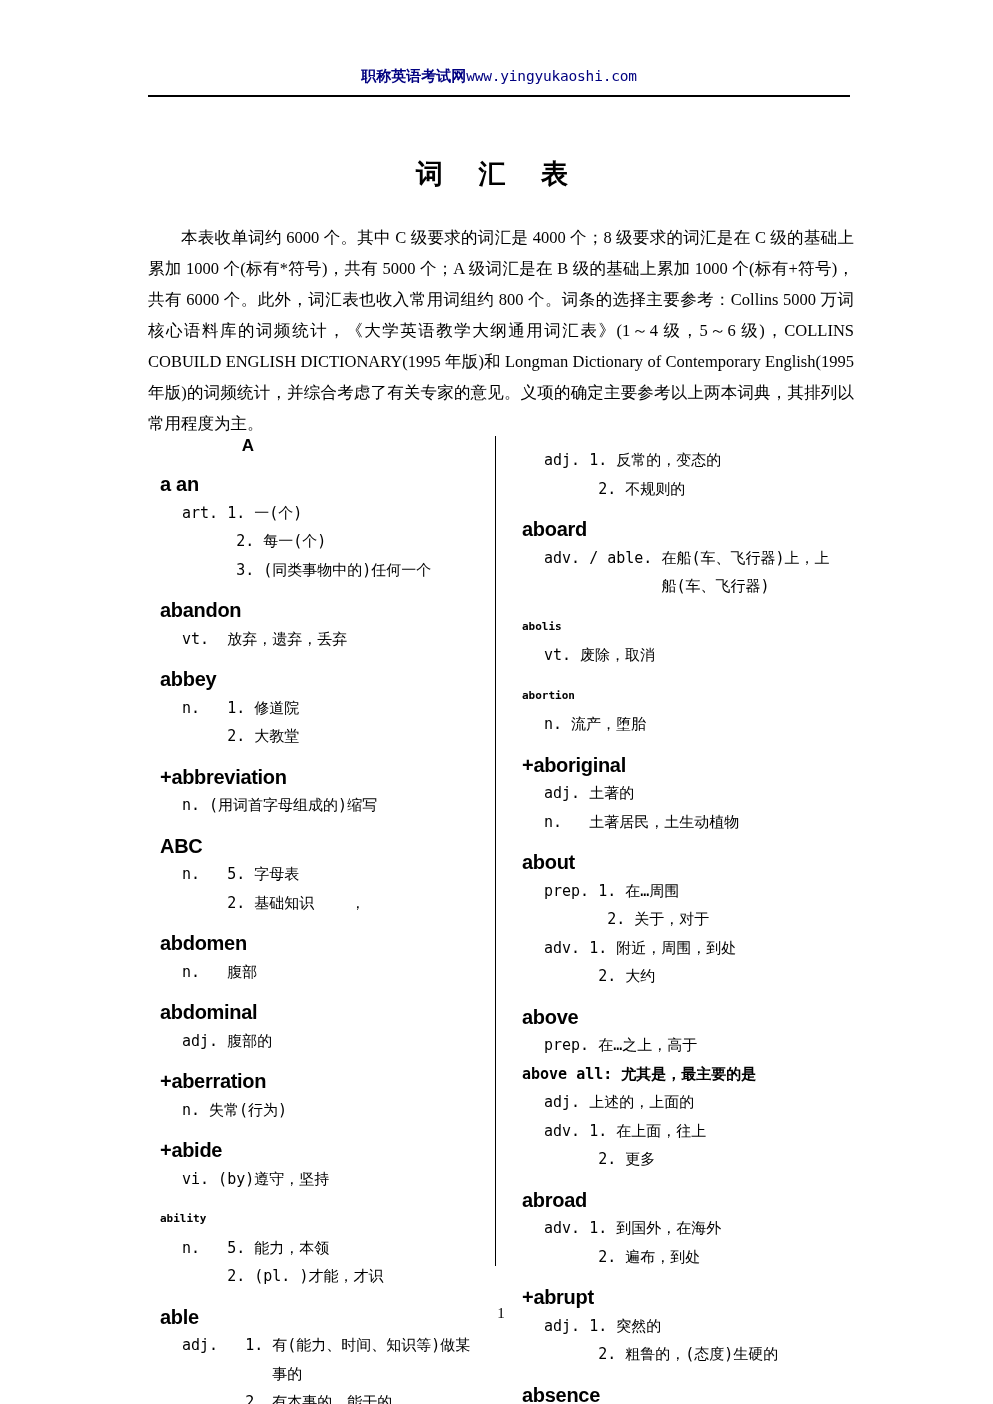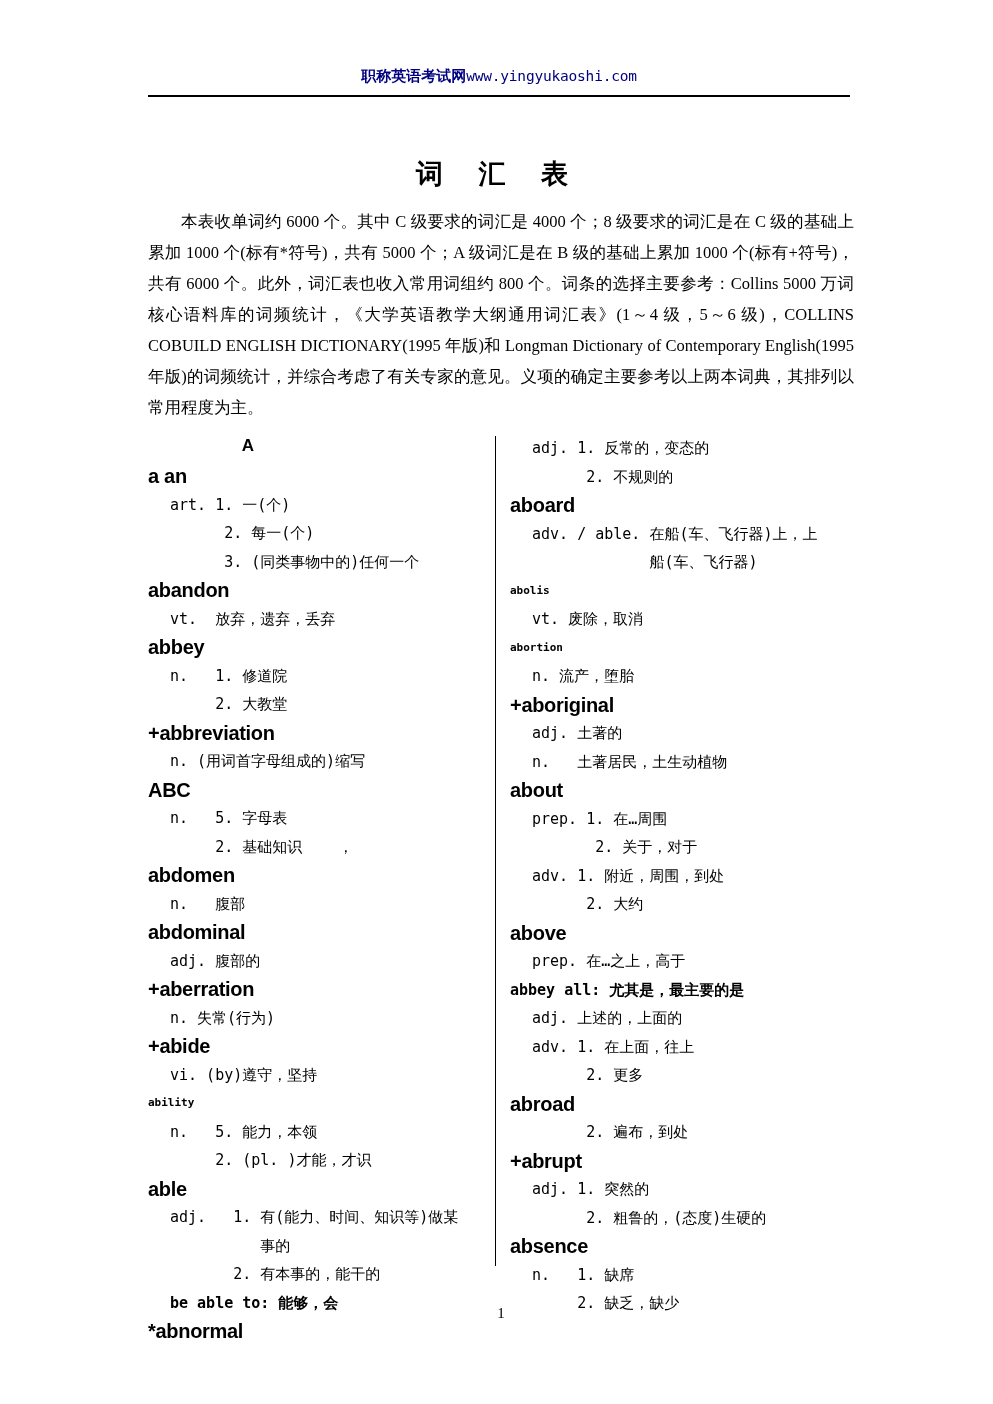--- a/index.html
+++ b/index.html
@@ -69,21 +69,21 @@
     font-size: 27px;
     letter-spacing: 14px;
     line-height: 38px;
     margin-top: 27px;
   }
 
   
   .intro {
     position: absolute;
     left: 148px;
-    top: 206px;
+    top: 222px;
     width: 706px;
     font-size: 16.5px;
     line-height: 31px;
     text-align: justify;
     text-justify: inter-ideograph;
     text-indent: 33px;
     font-family: "Liberation Serif", "DejaVu Serif", serif;
   }
 
   
@@ -114,21 +114,21 @@
   .section-letter {
     font-family: "Liberation Sans", "DejaVu Sans", sans-serif;
     font-weight: bold;
     font-size: 17px;
     text-align: center;
     width: 200px;
     margin: 0 0 4px 0;
     line-height: 24px;
   }
 
-  .entry { margin: 0; padding: 0; }
+  .entry { margin: 12px; padding: 0; }
 
   .headword {
     font-family: "Liberation Sans", "DejaVu Sans", sans-serif;
     font-weight: bold;
     font-size: 20px;
     line-height: 28.5px;
     white-space: nowrap;
     letter-spacing: -0.3px;
   }
   .headword.mono-hw {
@@ -276,27 +276,28 @@
           <div class="entry">
             <div class="headword">about</div>
             <div class="sense">prep. 1. 在…周围</div>
             <div class="sense">       2. 关于，对于</div>
             <div class="sense">adv. 1. 附近，周围，到处</div>
             <div class="sense">      2. 大约</div>
           </div>
           <div class="entry">
             <div class="headword">above</div>
             <div class="sense">prep. 在…之上，高于</div>
-            <div class="phrase phrase-flush">abbey all: 尤其是，最主要的是</div>
+            <div class="phrase phrase-flush">above all: 尤其是，最主要的是</div>
             <div class="sense">adj. 上述的，上面的</div>
             <div class="sense">adv. 1. 在上面，往上</div>
             <div class="sense">      2. 更多</div>
           </div>
           <div class="entry">
             <div class="headword">abroad</div>
+            <div class="sense">adv. 1. 到国外，在海外</div>
             <div class="sense">      2. 遍布，到处</div>
           </div>
           <div class="entry">
             <div class="headword">+abrupt</div>
             <div class="sense">adj. 1. 突然的</div>
             <div class="sense">      2. 粗鲁的，(态度)生硬的</div>
           </div>
           <div class="entry">
             <div class="headword">absence</div>
             <div class="sense">n.   1. 缺席</div>

